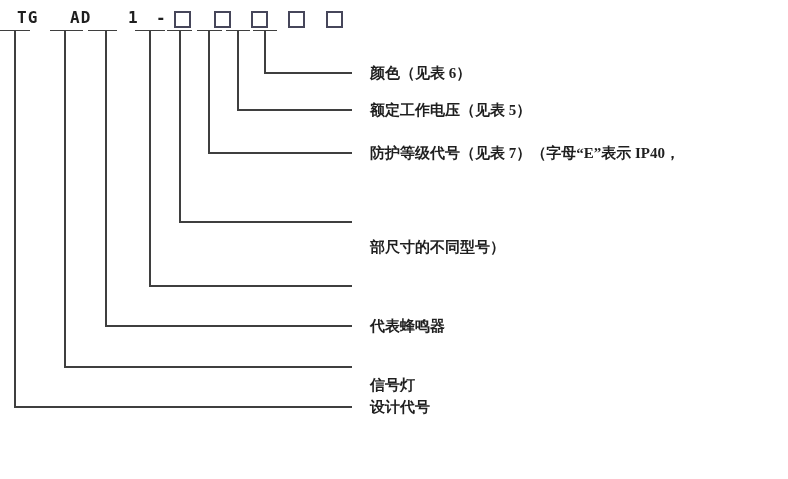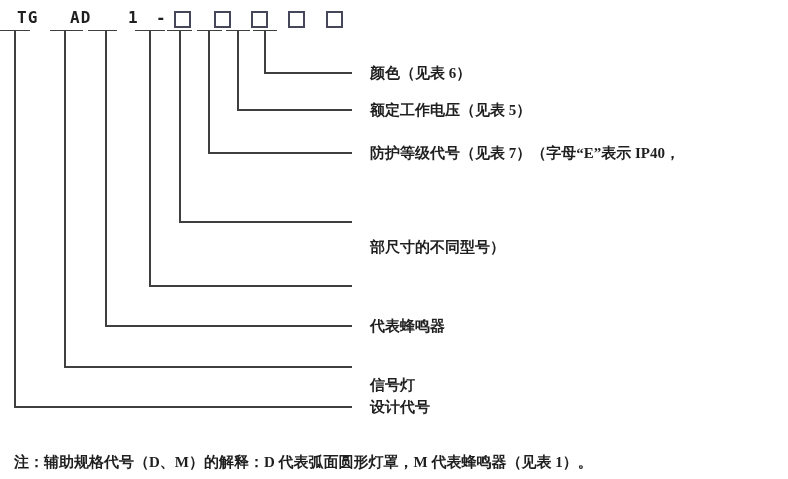--- a/index.html
+++ b/index.html
@@ -98,15 +98,14 @@
   <div class="code-box" style="left:326px"></div>
 
   <div class="callout" style="top:64px">颜色（见表 6）</div>
   <div class="callout" style="top:101px">额定工作电压（见表 5）</div>
   <div class="callout" style="top:144px">防护等级代号（见表 7）（字母“E”表示 IP40，</div>
   <div class="callout" style="top:238px">部尺寸的不同型号）</div>
   <div class="callout" style="top:317px">代表蜂鸣器</div>
   <div class="callout" style="top:376px">信号灯</div>
   <div class="callout" style="top:398px">设计代号</div>
 
-  <div class="footnote">注：辅助规格代号（D、M）的解释：D 代表弧面圆形灯罩，M 代表蜂鸣器（见表 1）。</div>
 
 </div>
 
 </body></html>

